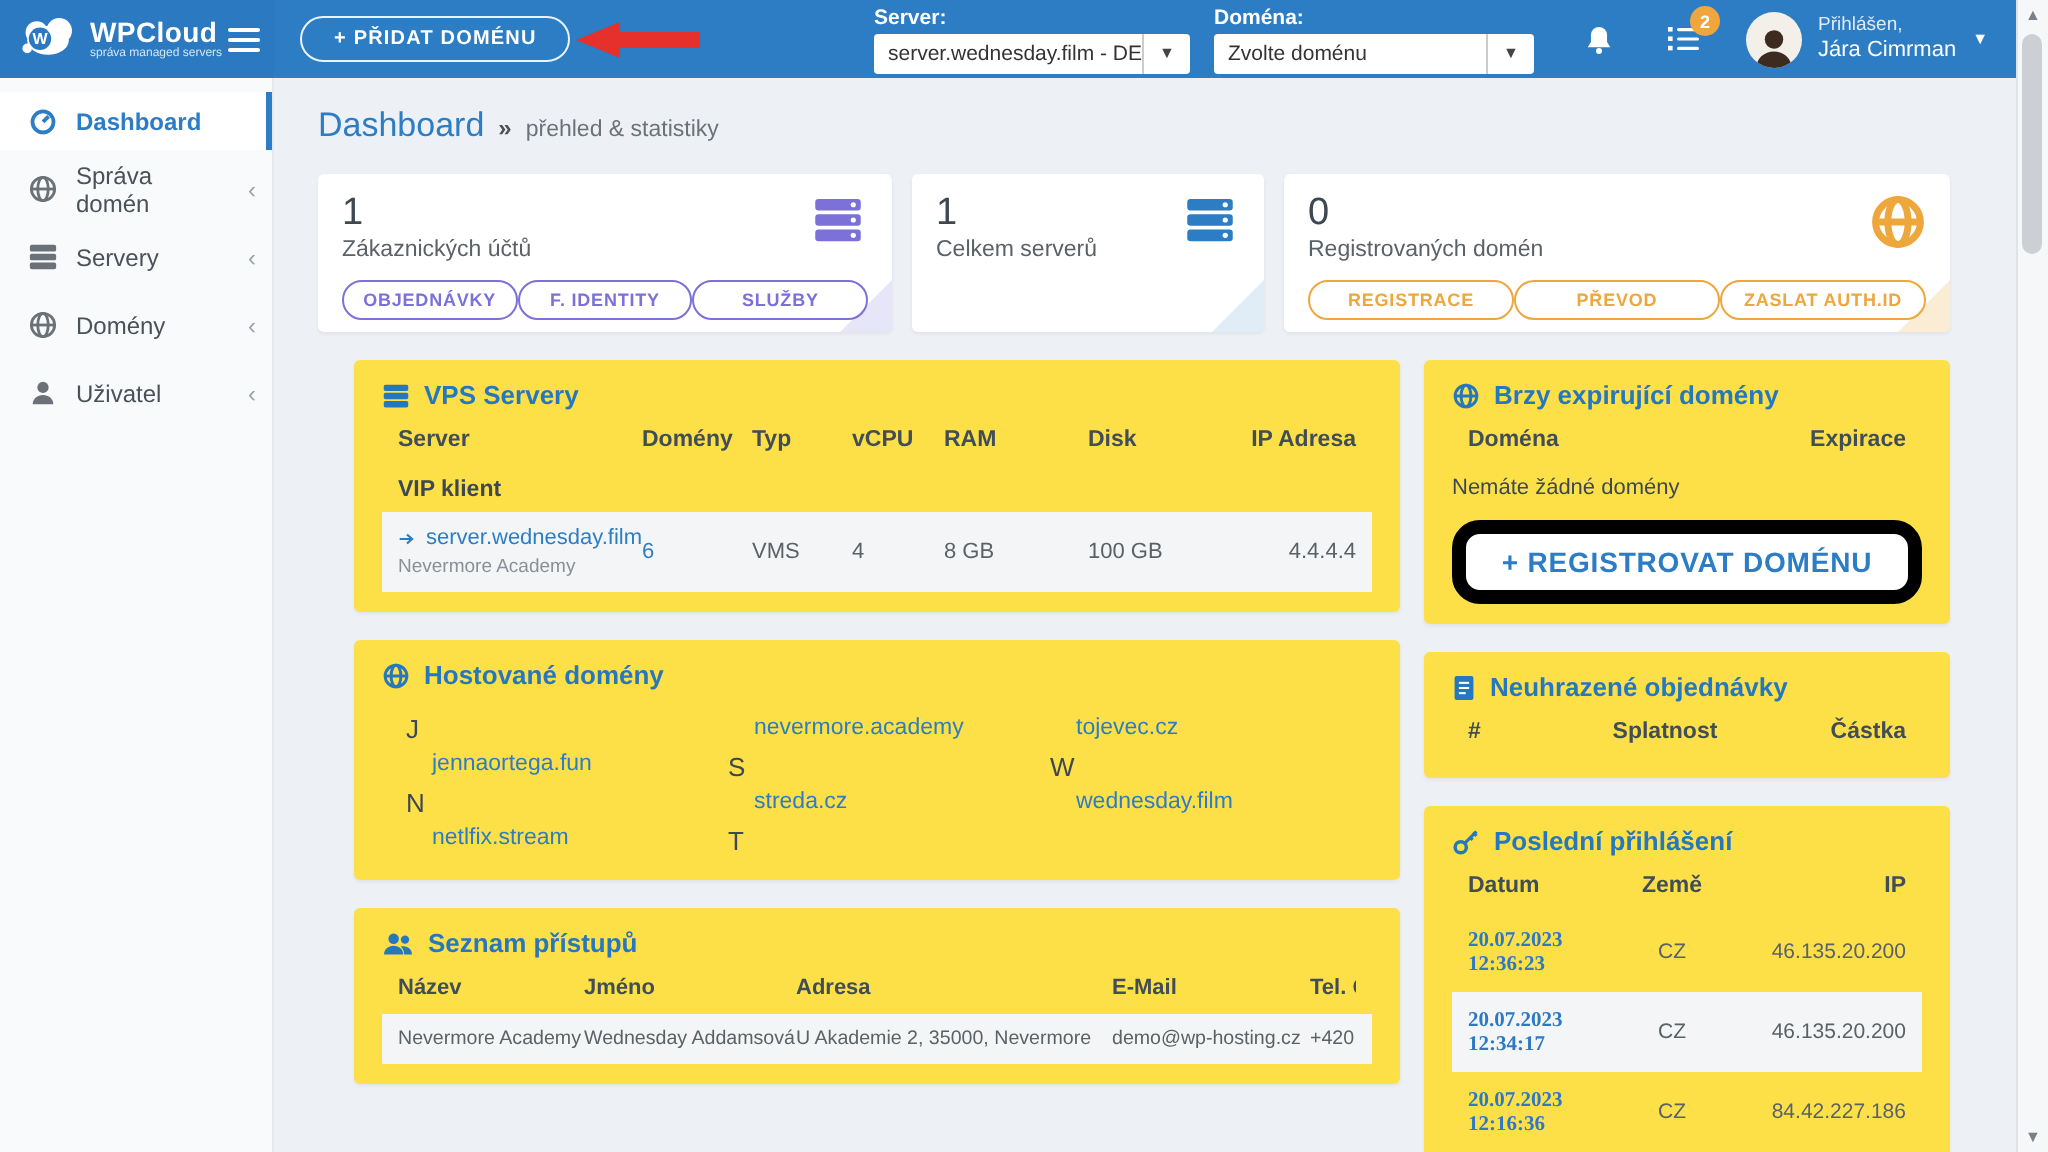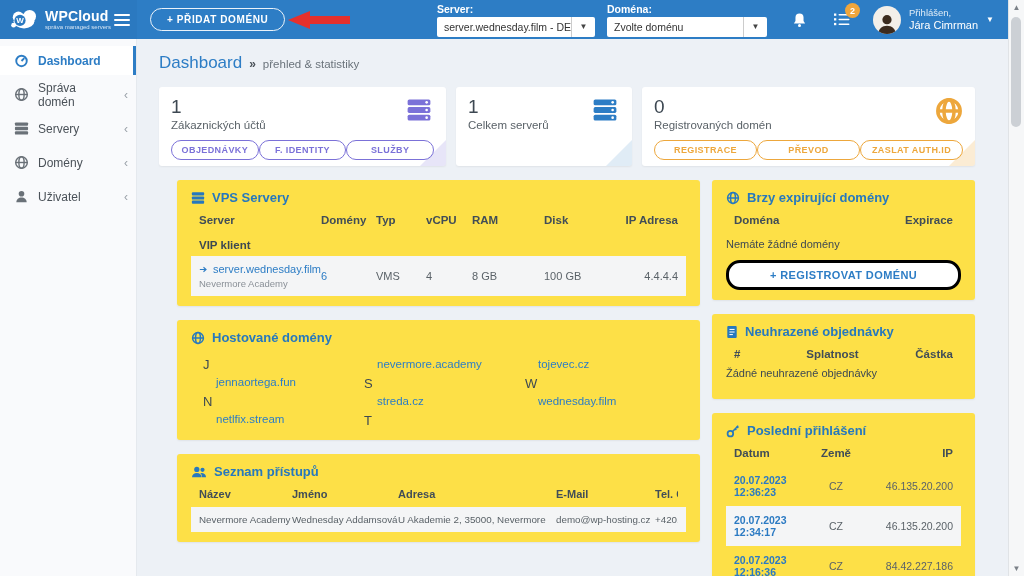--- a/index.html
+++ b/index.html
@@ -110,27 +110,27 @@
   .hd-col .hd-domain:first-child { margin-top:7px; }
 
   
   .acc-thead { font-size:11px; }
   .acc-trow { font-size:9.8px; }
   .ac-1 { width:93px; } .ac-2 { width:106px; } .ac-3 { width:158px; } .ac-4 { width:99px; }
   .ac-5 { flex:1; } .acc-thead > div, .acc-trow > div { white-space:nowrap; overflow:hidden; }
 
   
   .empty-italic { text-align:left; font-size:11px; color:#3d4852; margin:5px 0 10px; }
-  .register-btn { display:block; width:100%; border:3px solid #000000; border-radius:14px; background:#fff;
-    color:#2d7dc5; font-size:11px; font-weight:bold; letter-spacing:.4px; padding:6px 0; cursor:pointer;
+  .register-btn { display:block; width:100%; border:7px solid #000000; border-radius:14px; background:#fff;
+    color:#2d7dc5; font-size:14px; font-weight:bold; letter-spacing:.4px; padding:6px 0; cursor:pointer;
     font-family:inherit; }
   .ex-1 { flex:1; } .ex-2 { text-align:right; }
   .uo-1 { width:34px; } .uo-2 { flex:1; text-align:center; } .uo-3 { width:56px; text-align:right; }
   .lg-1 { flex:1; } .lg-2 { width:58px; text-align:center; } .lg-3 { width:88px; text-align:right; }
-  .login-date { color:#2b7ac3; font-weight:bold; font-size:10.5px; cursor:pointer; }
+  .login-date { color:#2b7ac3; font-weight:bold; font-size:10.5px; cursor:pointer;font-family:Liberation Serif, serif; }
   .logins .trow { padding:8px 8px; font-size:10.5px; }
 
   
   .scrollbar { width:16px; background:#f6f7f8; border-left:1px solid #e0e3e6; display:flex;
     flex-direction:column; align-items:center; flex-shrink:0; }
   .sb-arrow { color:#7a8087; font-size:8px; padding:3px 0; cursor:pointer; }
   .sb-track { flex:1; width:100%; position:relative; }
   .sb-thumb { position:absolute; top:2px; left:2px; width:10px; height:110px; background:#ccd0d5;
     border-radius:5px; cursor:pointer; }
 </style>
@@ -494,21 +494,20 @@
                       </g>
                     </svg>
                 </span>
                 <span>Neuhrazené objednávky</span>
               </div>
               <div class="thead">
                 <div class="uo-1">#</div>
                 <div class="uo-2">Splatnost</div>
                 <div class="uo-3">Částka</div>
               </div>
-              <div class="empty-italic" style="margin-top:0;">Žádné neuhrazené objednávky</div>
             </div>
 
             <div class="card logins">
               <div class="card-title">
                 <span class="t-icon">
                   <svg width="14" height="14" viewBox="0 0 16 16">
                       <circle cx="5" cy="11" r="3.2" fill="none" stroke="currentColor" stroke-width="2"></circle>
                       <path d="M7.5 8.5L14 2M12 2.5l2 2M10 5l1.8 1.8" stroke="currentColor" stroke-width="1.8" fill="none"></path>
                     </svg>
                 </span>

